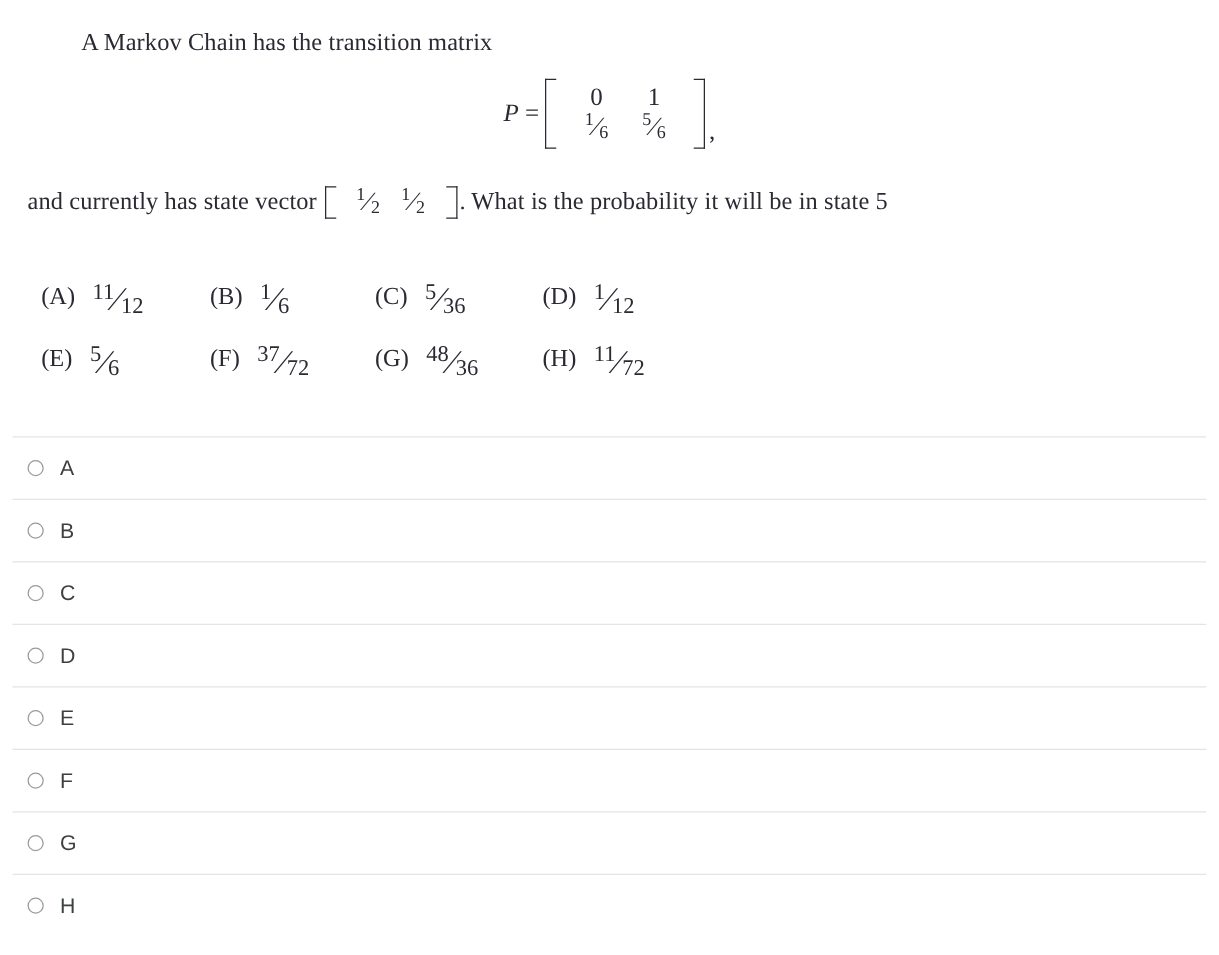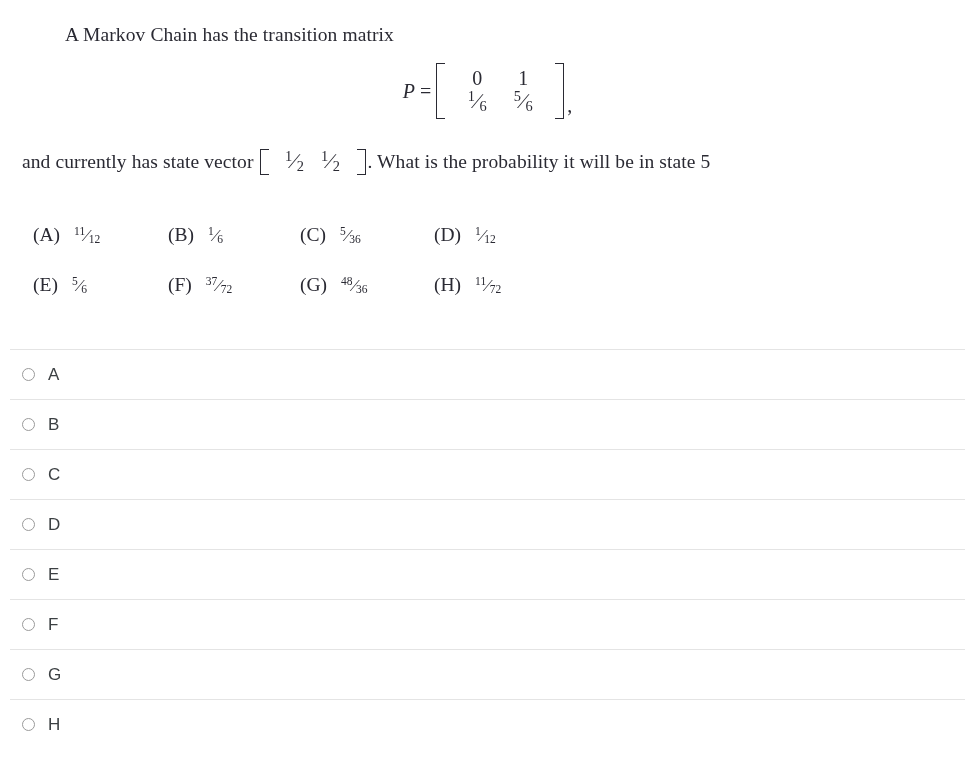--- a/index.html
+++ b/index.html
@@ -194,21 +194,21 @@
     font-size: 19.5px;
     color: #2a2a33;
     white-space: nowrap;
   }
   .choice-tag {
     font-family: "Liberation Serif", serif;
     font-size: 19.5px;
     margin-right: 14px;
   }
   .choice-val {
-    font-size: 16px;
+    font-size: 25px;
   }
 
   
   #option-list {
     position: absolute;
     left: 0;
     top: 349px;
     width: 975px;
     font-family: "Liberation Sans", sans-serif;
   }

